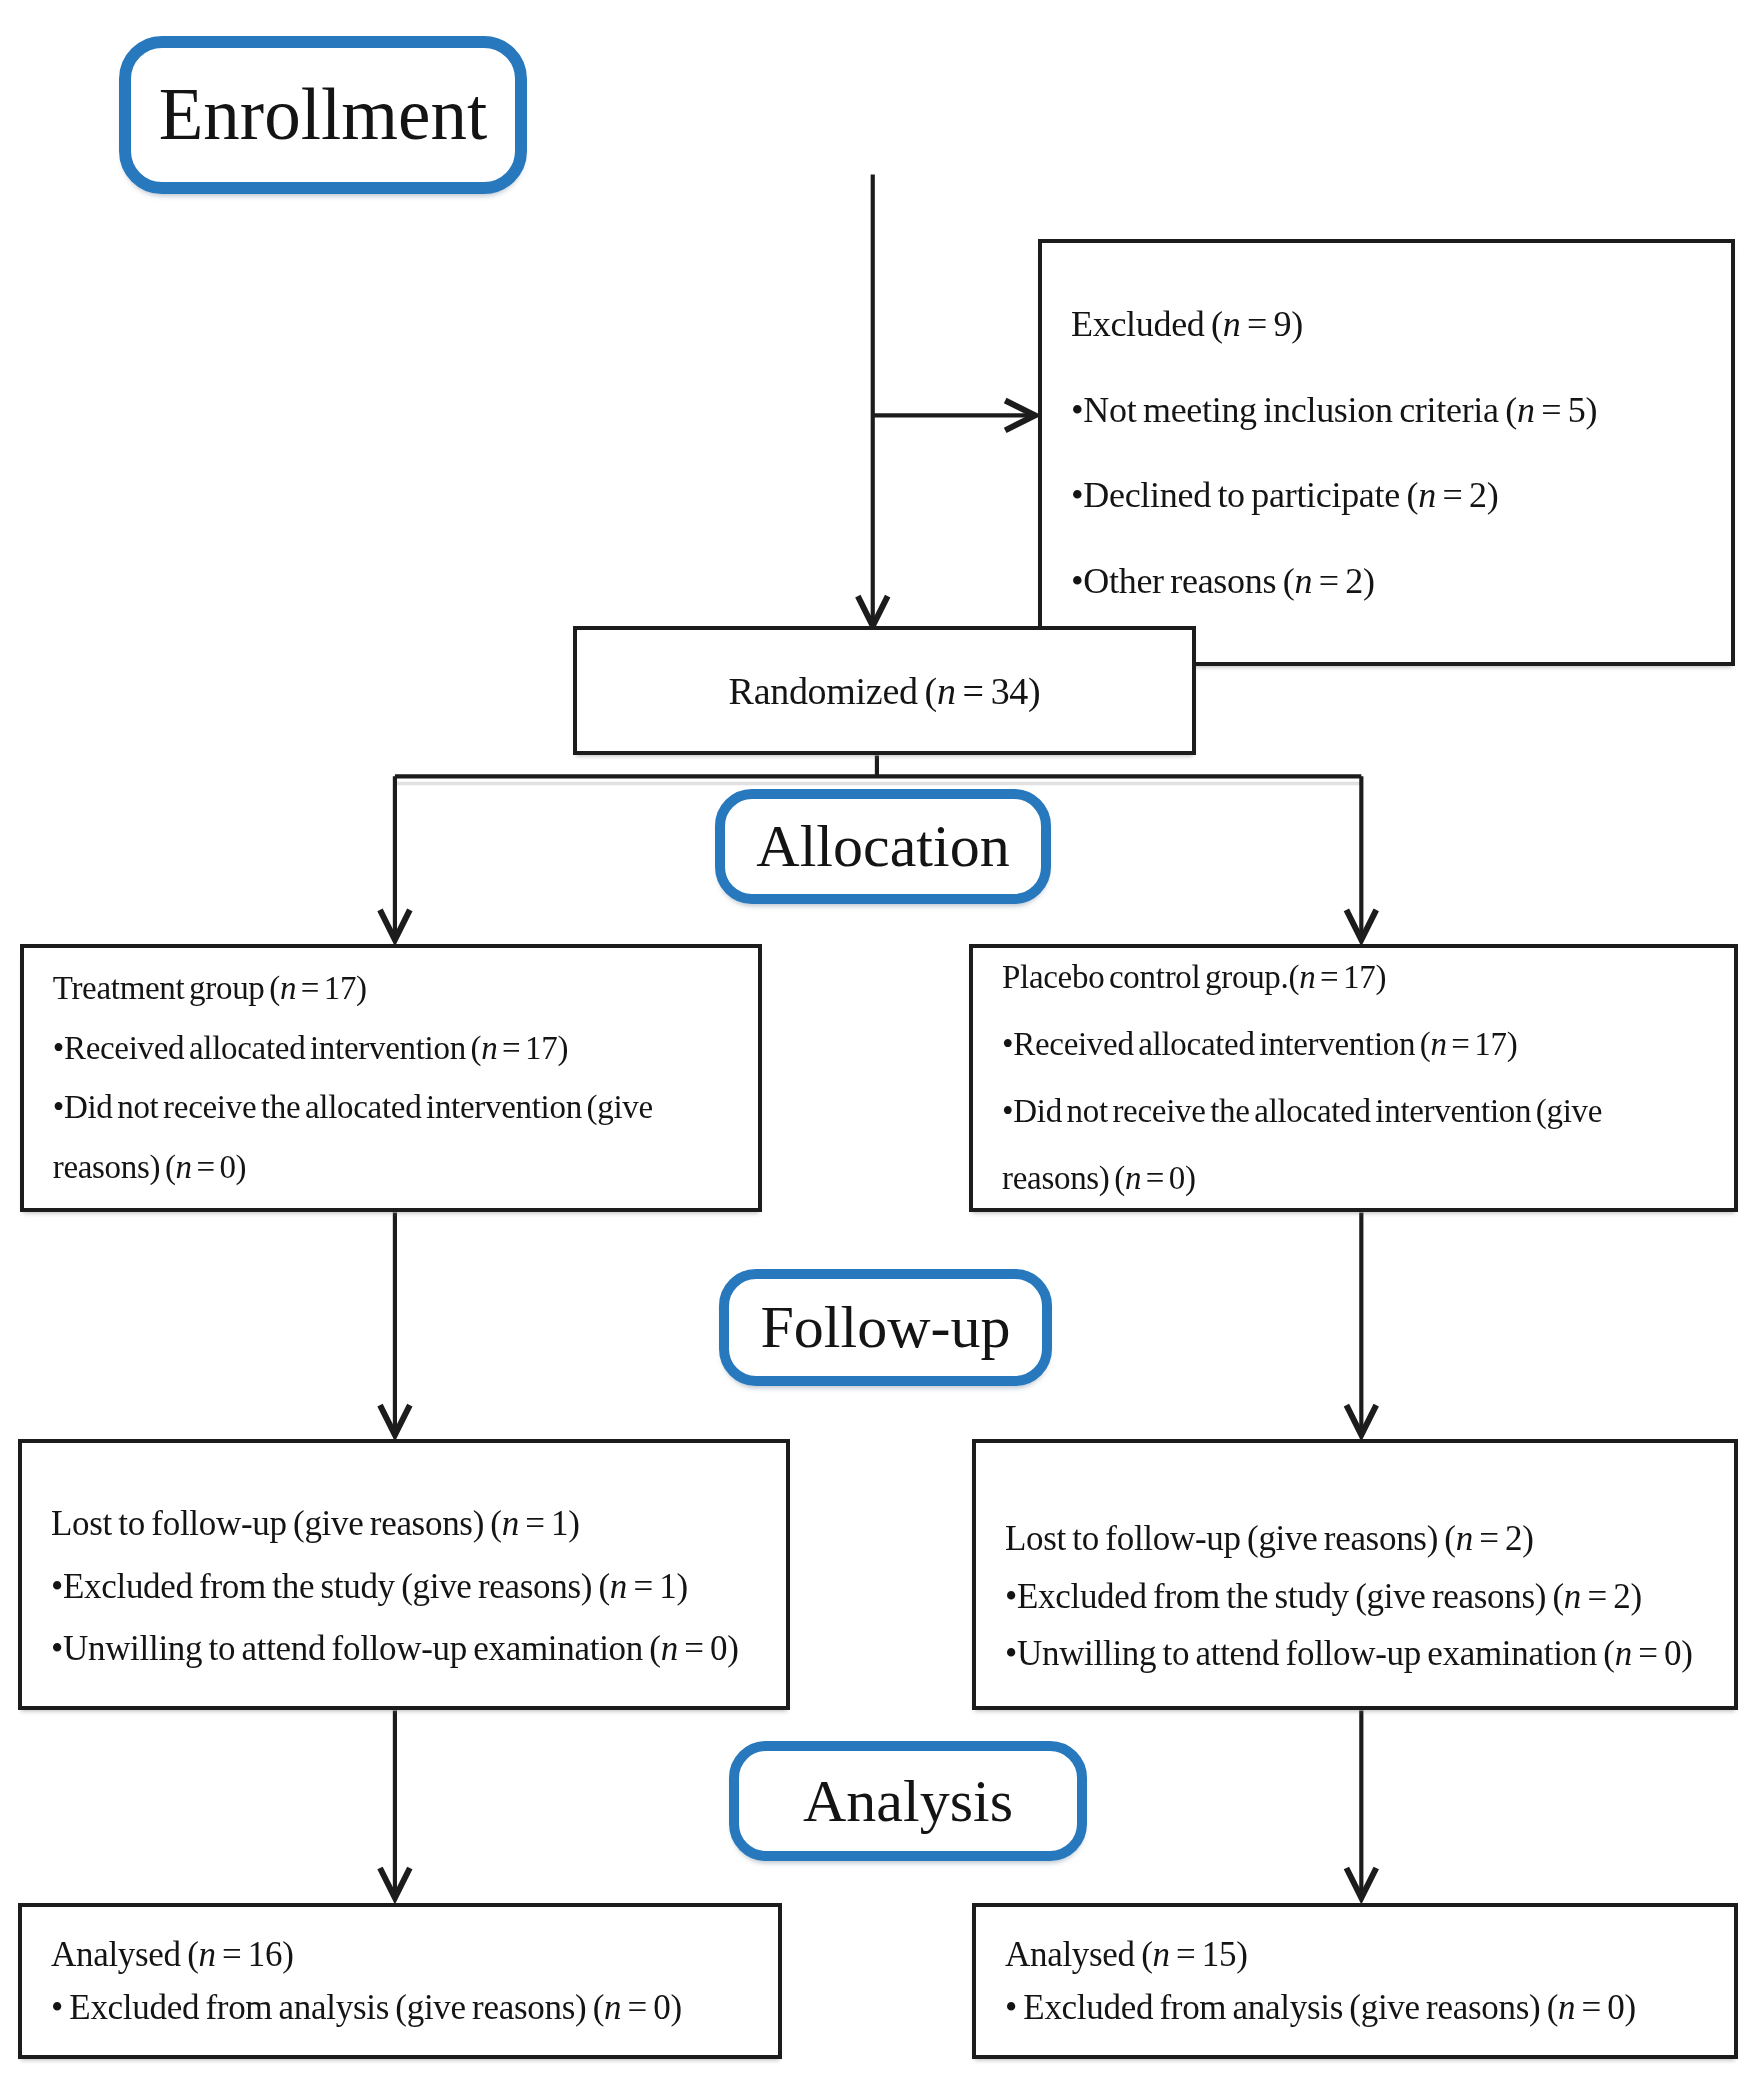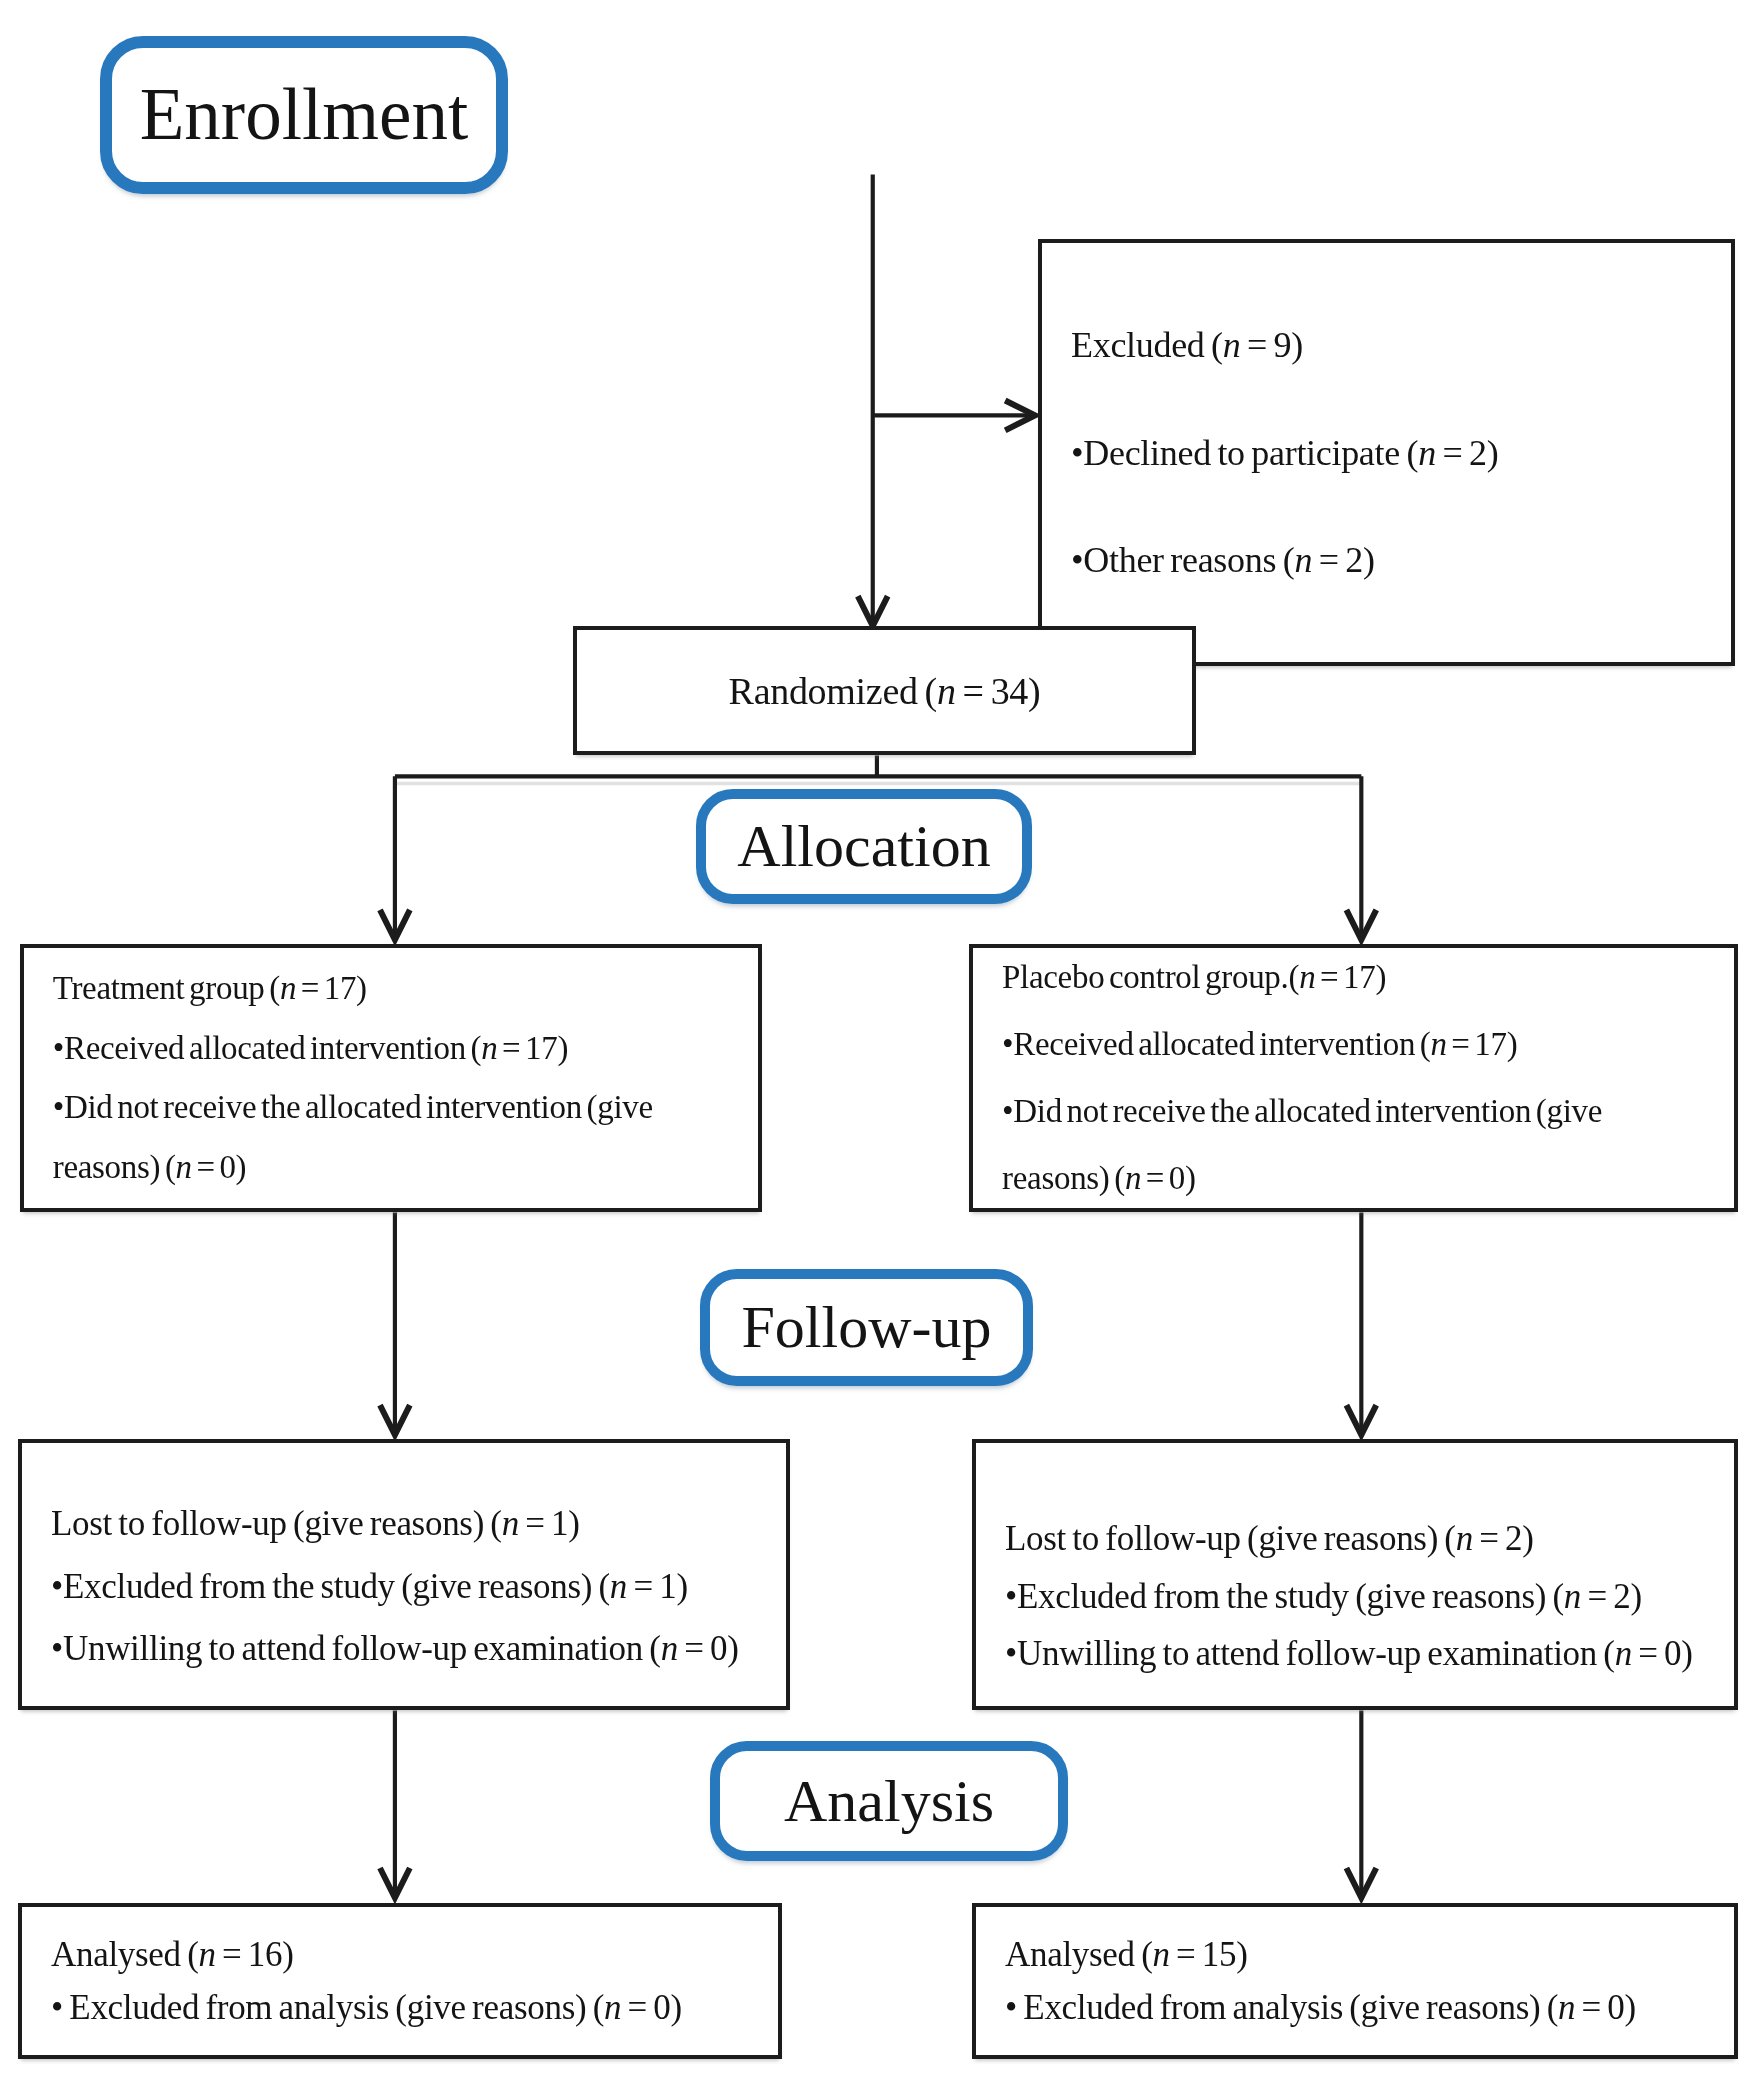--- a/index.html
+++ b/index.html
@@ -19,21 +19,21 @@
     letter-spacing:-0.3px;word-spacing:-0.06em;
   }
   .list{justify-content:space-evenly;align-items:flex-start;padding:13px 12px 13px 29px;}
   .center{justify-content:center;align-items:center;text-align:center;}
   .center .ln{font-size:38px;}
   .excluded-box .ln{font-size:36px;}
   .group-box .ln{font-size:33px;word-spacing:-0.1em;}
   .stage{
     position:absolute;background:#ffffff;border:10px solid #2878BE;border-radius:37px;
     box-sizing:border-box;display:flex;align-items:center;justify-content:center;
-    font-size:60px;box-shadow:0 4.8px 4.8px -3px rgba(120,140,160,.5);
+    font-size:60px;box-shadow:0 4.8px 4.8px -3px rgba(120,140,160,.5);margin-left:19px;
   }
   .stage-enrollment{font-size:73px;border-width:12px;border-radius:43px;}
   i{font-style:italic;}
 </style>
 </head>
 <body>
 
 <div id="diagram">
 
   <svg class="wires" width="1764" height="2077" viewBox="0 0 2957 3481">
@@ -67,20 +67,21 @@
 
   <div class="stage" style="left:696px;top:789px;width:336px;height:115px;">Allocation</div>
 
   <div class="stage" style="left:700px;top:1269px;width:333px;height:117px;">Follow-up</div>
 
   <div class="stage" style="left:710px;top:1741px;width:358px;height:120px;">Analysis</div>
 
 
   <div class="box list excluded-box" style="left:1038px;top:239px;width:697px;height:427px;">
     <div class="ln">Excluded (<i>n</i> = 9)</div>
+    <div class="ln">•Not meeting inclusion criteria (<i>n</i> = 5)</div>
     <div class="ln">•Declined to participate (<i>n</i> = 2)</div>
     <div class="ln">•Other reasons (<i>n</i> = 2)</div>
   </div>
 
   <div class="box center" style="left:573px;top:626px;width:623px;height:129px;">
     <div class="ln">Randomized (<i>n</i> = 34)</div>
   </div>
 
   <div class="box list group-box" style="left:19.7px;top:944px;width:742px;height:268px;gap:16px;">
     <div class="ln">Treatment group (<i>n</i> = 17)</div>

